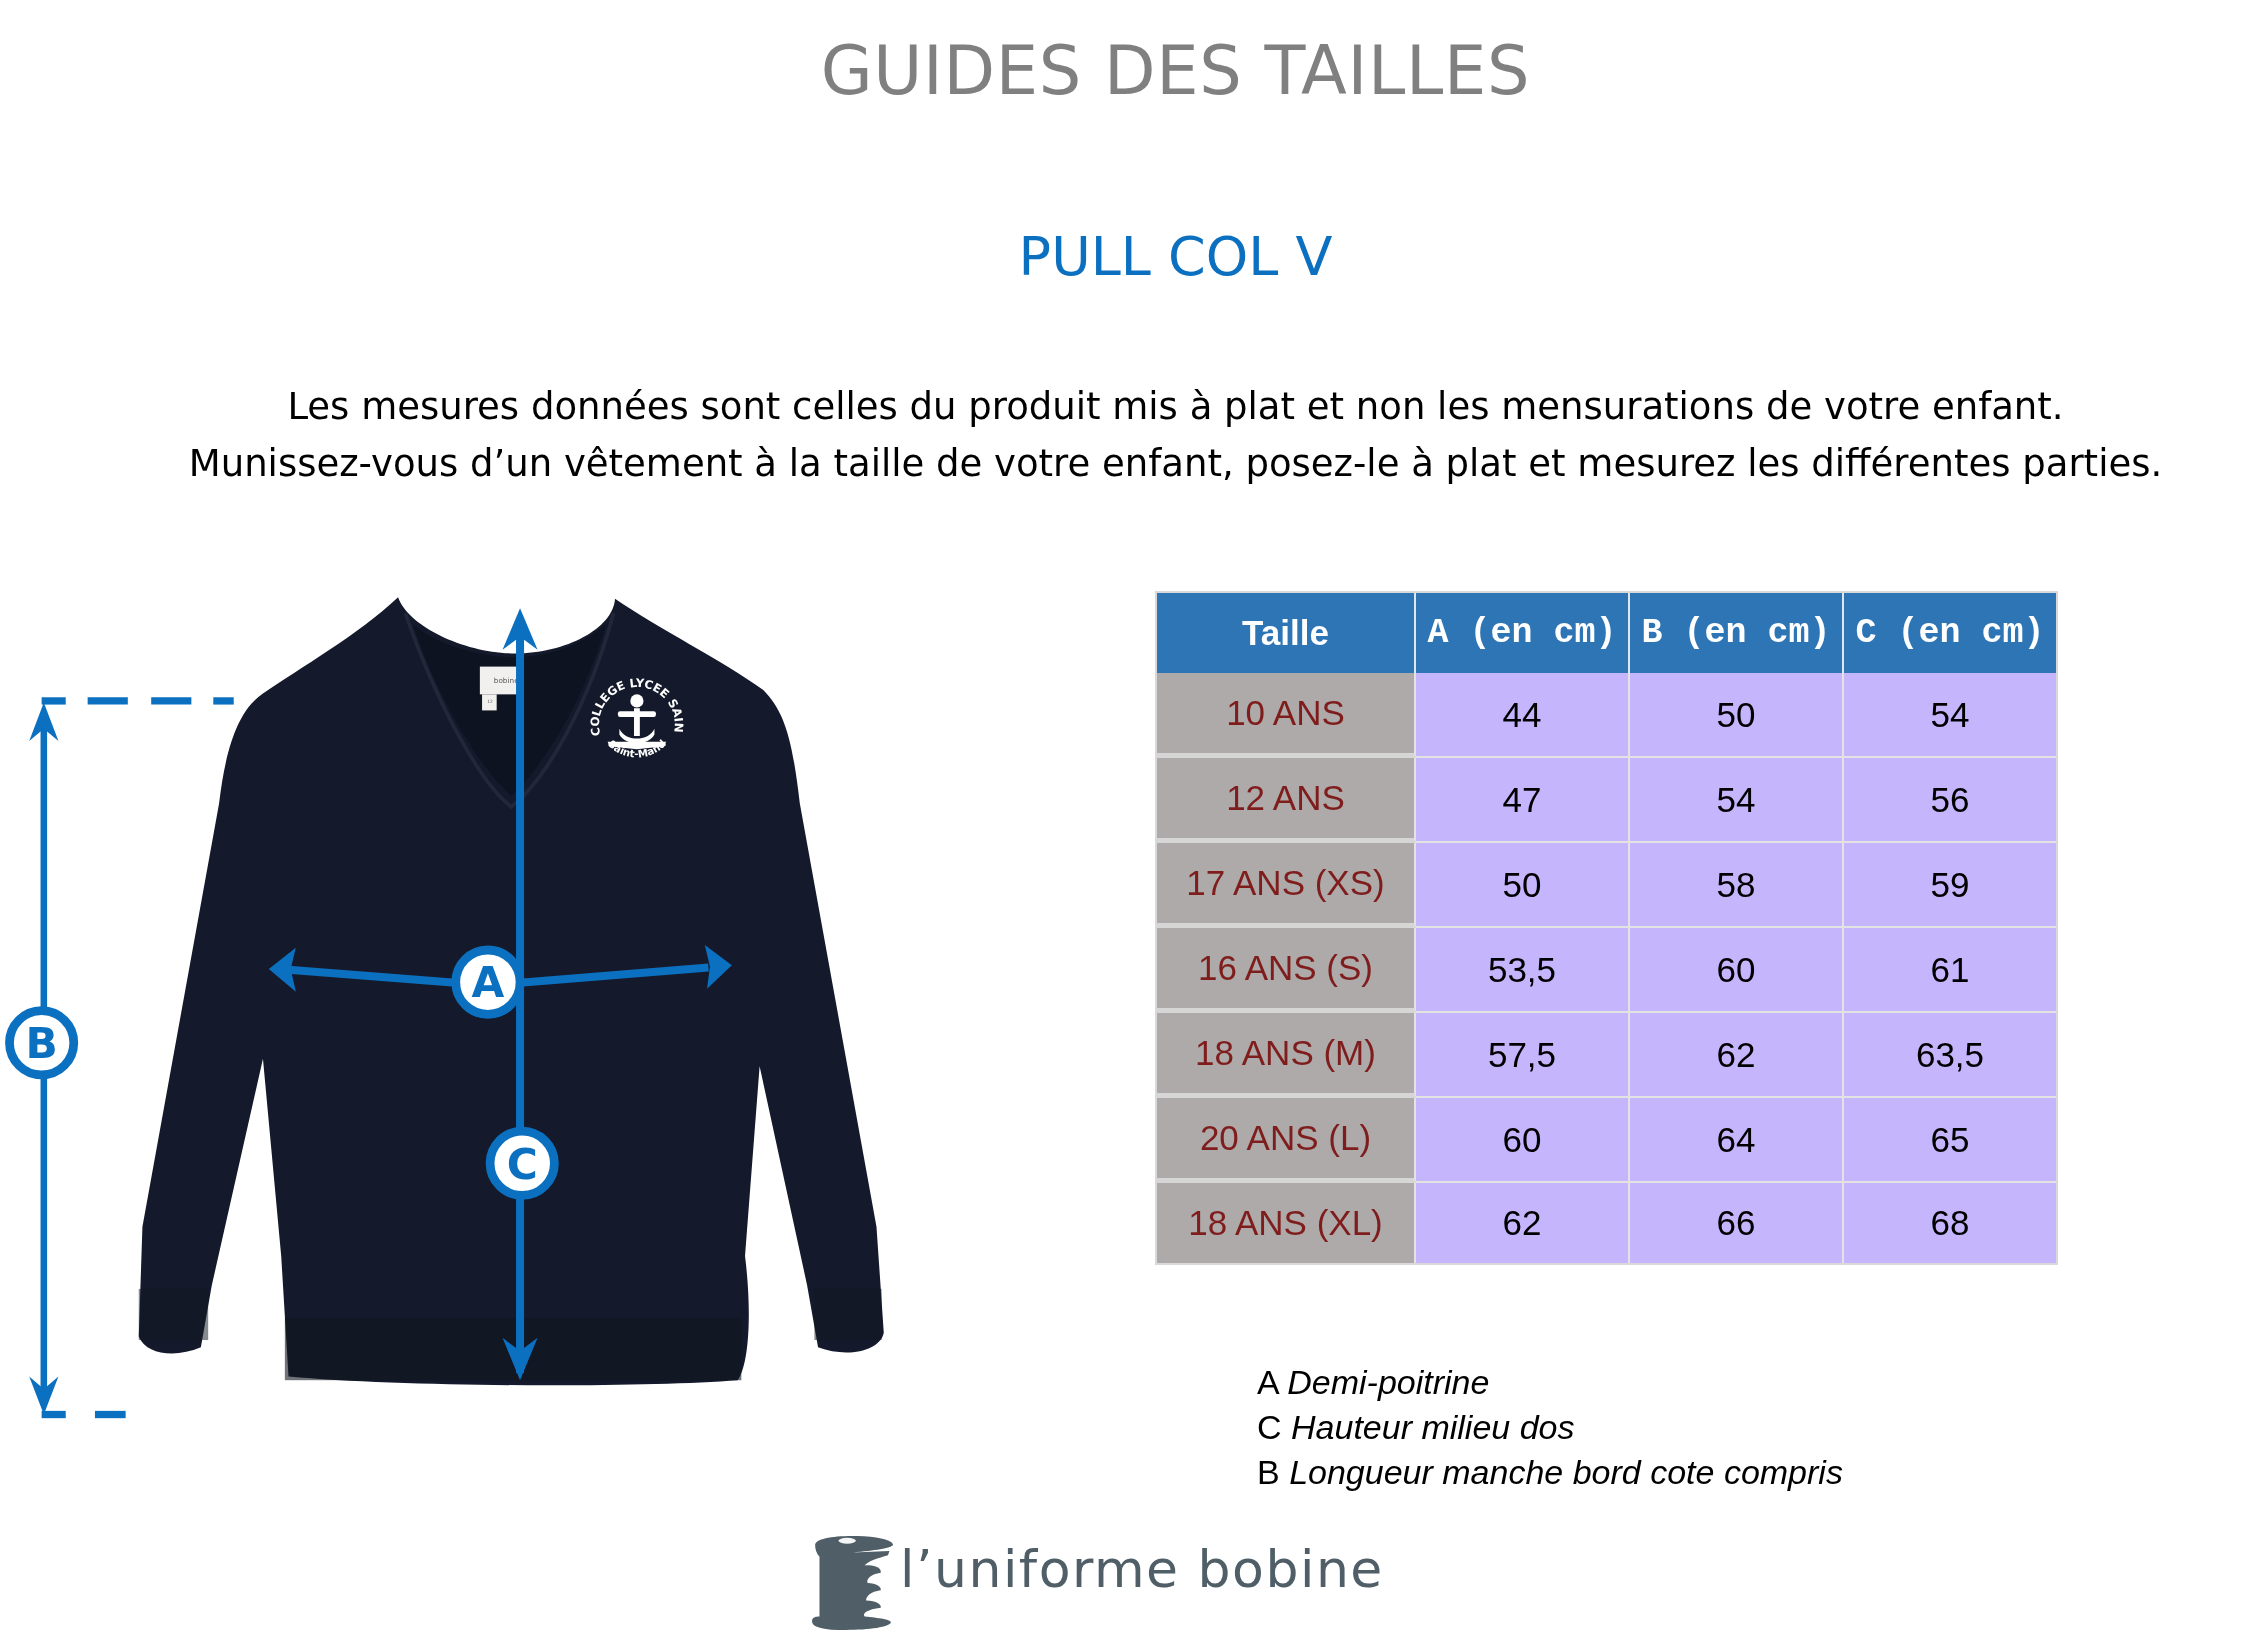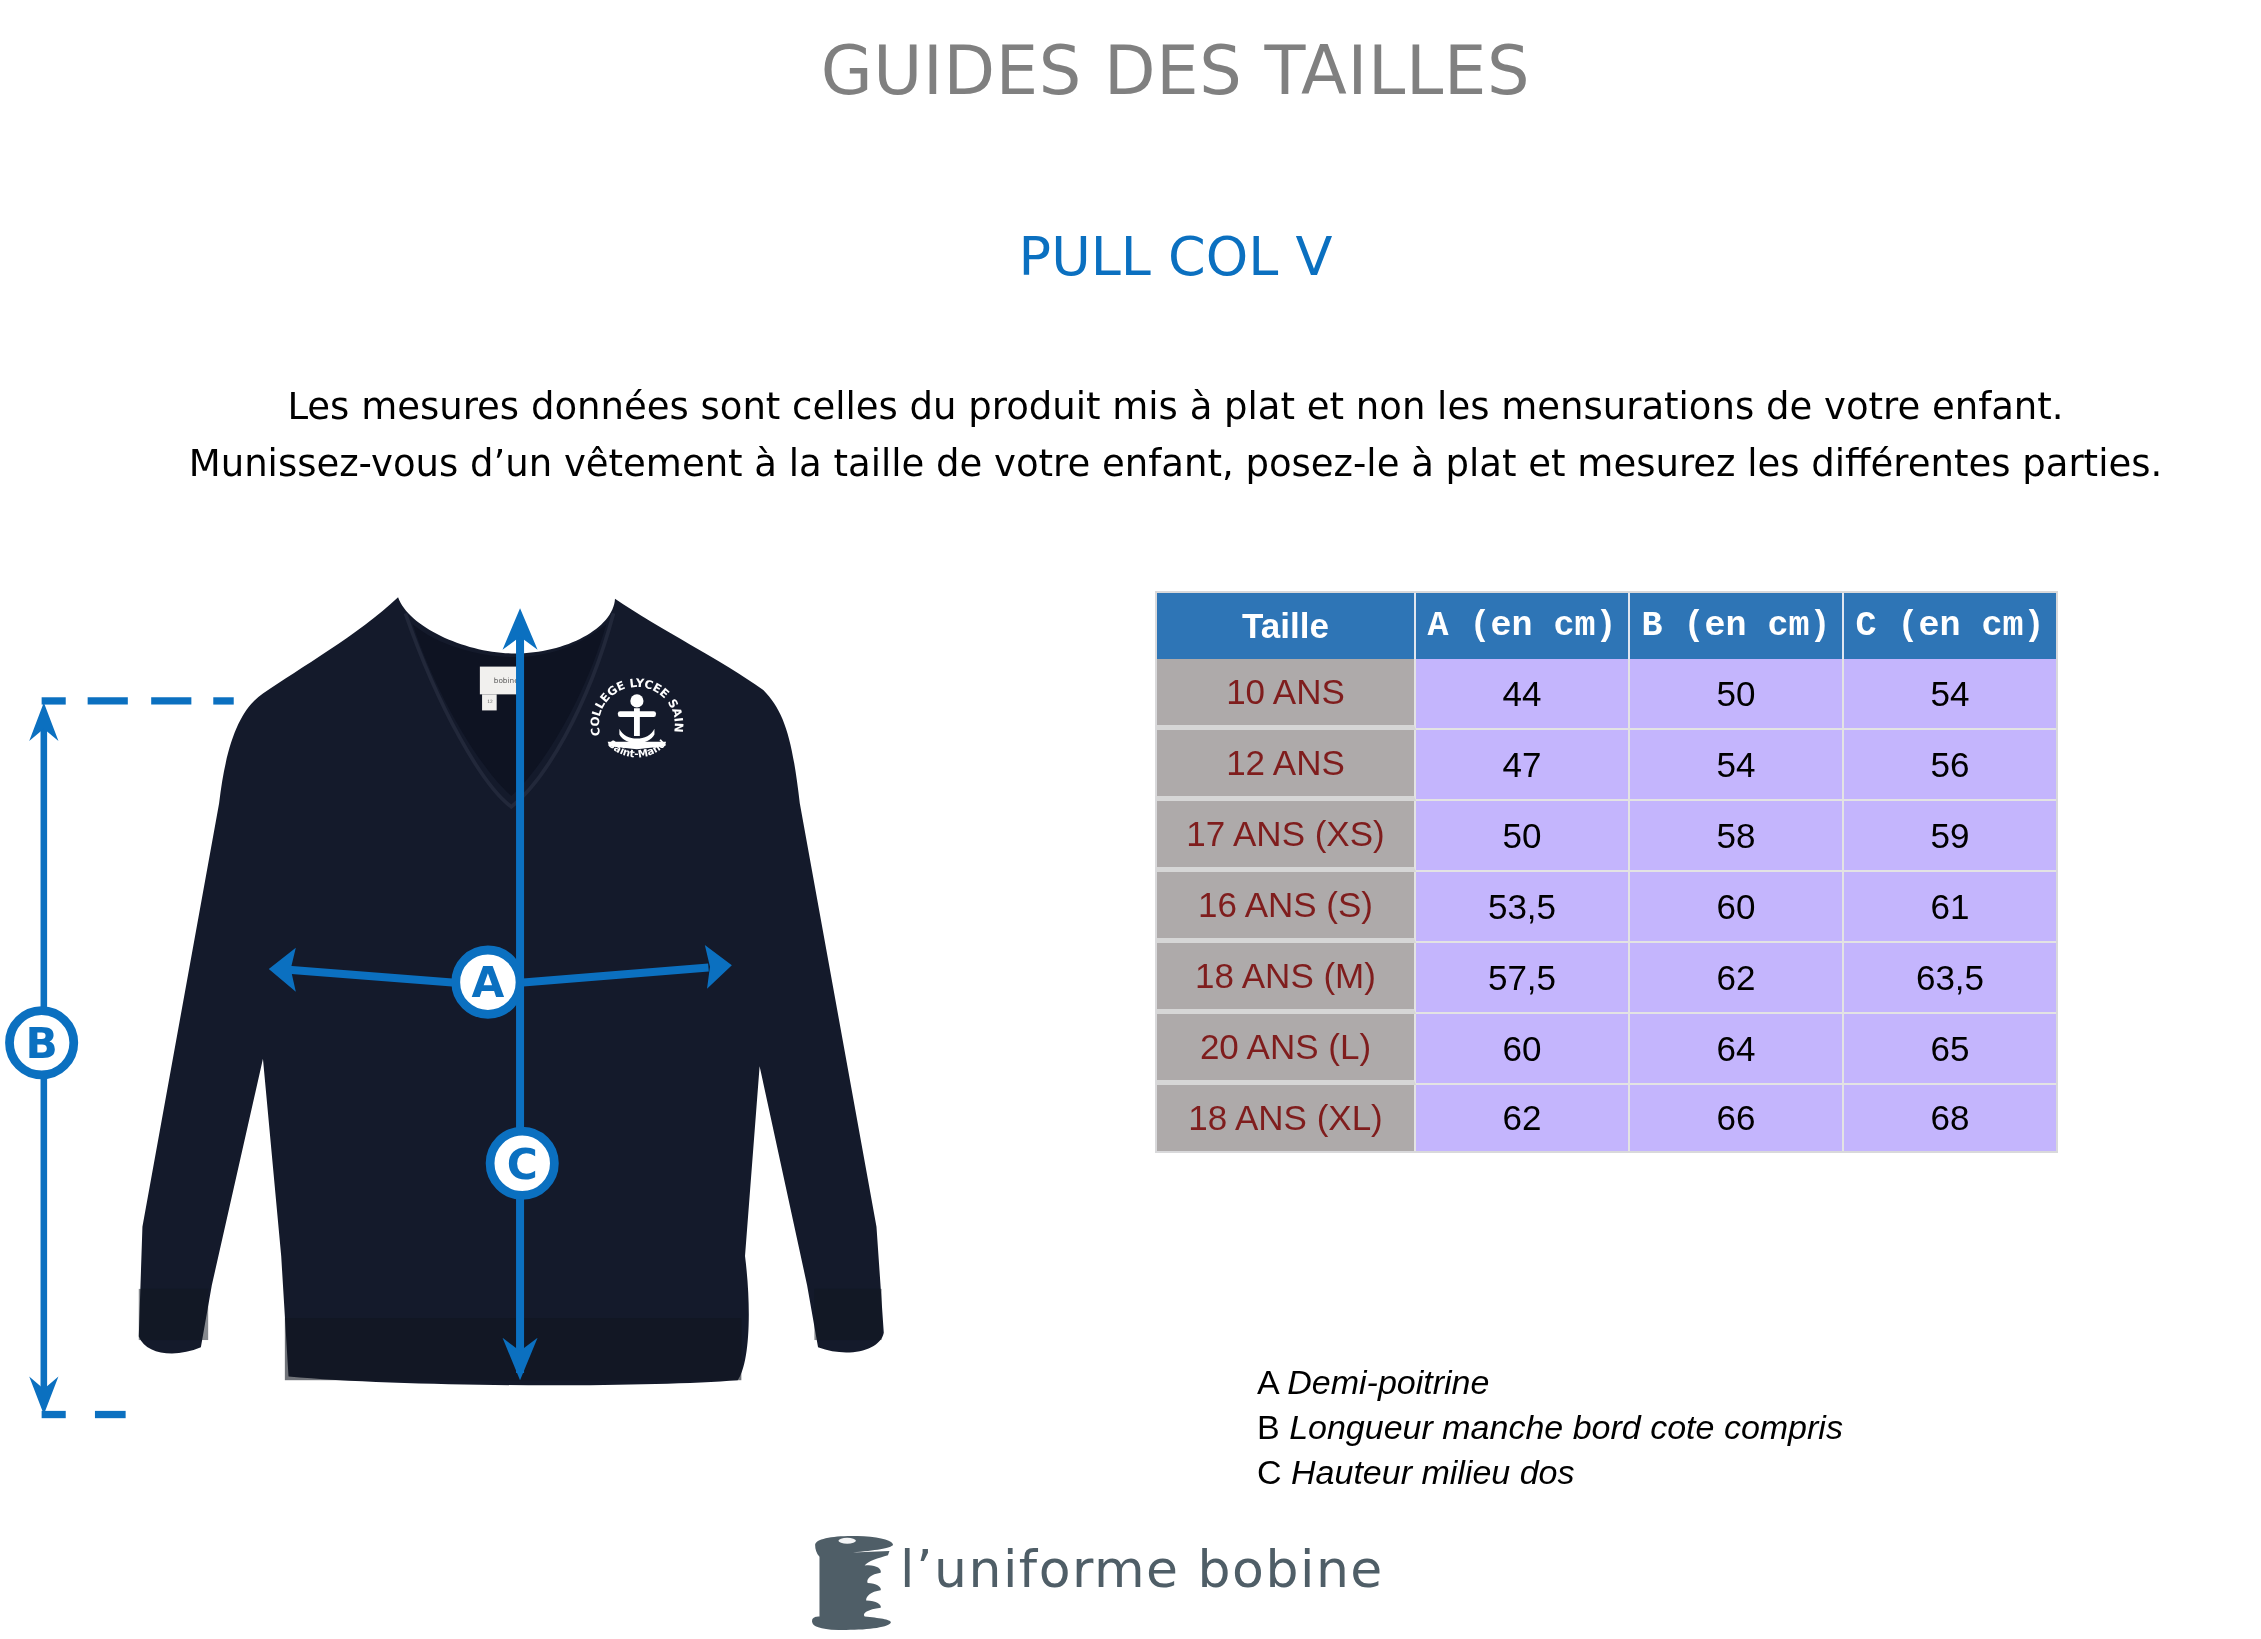--- a/index.html
+++ b/index.html
@@ -28,21 +28,21 @@
   .intro p.l2 { position: relative; left: 0; }
 
   
   .size-table {
     position: absolute; left: 1155px; top: 591px;
     border-collapse: separate; border-spacing: 0;
     font-family: "Liberation Sans", sans-serif;
     border: 2.9px solid #d9d9db;
   }
   .size-table th, .size-table td {
-    height: 66px; text-align: center; font-size: 35px;
+    height: 80px; text-align: center; font-size: 35px;
     border-right: 2.9px solid #e3e3e3; border-bottom: 2.9px solid #e3e3e3;
     padding: 0;
   }
   .size-table th {
     background: #2E75B6; color: #ffffff; font-weight: bold;
     border-bottom: 5.8px solid #d0d0d3; border-right: 2.9px solid #e0e6f0;
   }
   .size-table td.size {
     background: #AEAAAA; color: #7f1d1d; font-weight: normal; width: 257px;
     border-bottom: 5.1px solid #d6d6d6;
@@ -238,26 +238,26 @@
     </tr>
   </tbody>
 </table>
 
 <div class="legend">
   <div class="row">
     <span>A</span>
     <span class="desc">Demi-poitrine</span>
   </div>
   <div class="row">
+    <span>C</span>
+    <span class="desc">Hauteur milieu dos</span>
+  </div>
+  <div class="row">
     <span>B</span>
     <span class="desc">Longueur manche bord cote compris</span>
-  </div>
-  <div class="row">
-    <span>C</span>
-    <span class="desc">Hauteur milieu dos</span>
   </div>
 </div>
 
 <div class="brand">
   <svg class="abs" style="left:0; top:0;" width="88" height="102" viewBox="0 0 120 140">
     <path fill="#4F5E67" d="M 8 18 C 8 8, 40 4, 75 6 C 100 8, 115 12, 115 18 C 112 22, 90 26, 60 28 L 110 26 L 108 32 C 95 36, 80 40, 76 46 C 90 44, 100 50, 98 56 C 85 58, 78 64, 80 70 C 92 70, 100 76, 98 80 C 84 82, 78 88, 78 94 C 92 94, 100 100, 98 104 C 80 106, 72 112, 76 116 C 95 118, 112 120, 112 124 C 110 132, 70 136, 30 134 C 10 132, 2 128, 4 120 C 6 116, 12 116, 14 116 L 14 34 C 10 30, 8 24, 8 18 Z"></path>
     <ellipse cx="52" cy="12" rx="12" ry="4" fill="#f4f5f6"></ellipse>
   </svg>
   <span class="brand-text">l’uniforme bobine</span>
 </div>

